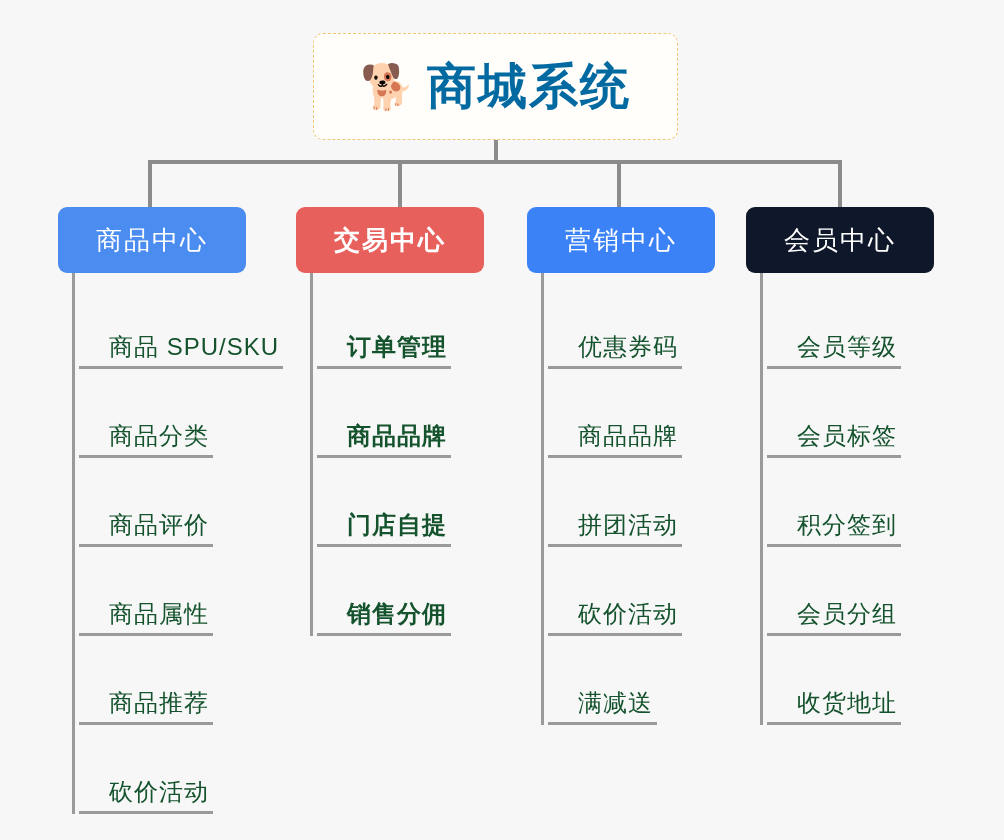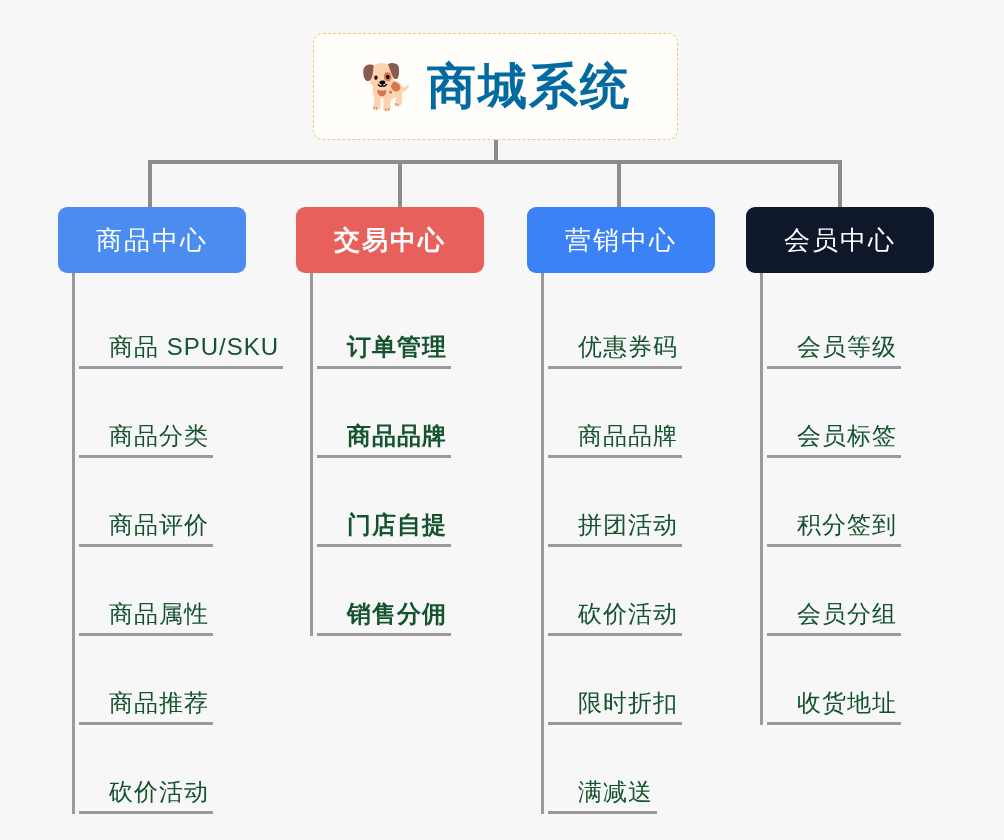--- a/index.html
+++ b/index.html
@@ -195,23 +195,20 @@
           <div class="item">
             <span class="item-label">商品品牌</span>
           </div>
           <div class="item">
             <span class="item-label">拼团活动</span>
           </div>
           <div class="item">
             <span class="item-label">砍价活动</span>
           </div>
           <div class="item">
-            <span class="item-label">限时折扣</span>
-          </div>
-          <div class="item">
             <span class="item-label">满减送</span>
           </div>
         </div>
       </div>
       <div class="column" style="left: 746px;">
         <div class="col-header" style="background: #0f172a;">会员中心</div>
         <div class="branch">
           <div class="item">
             <span class="item-label">会员等级</span>
           </div>

